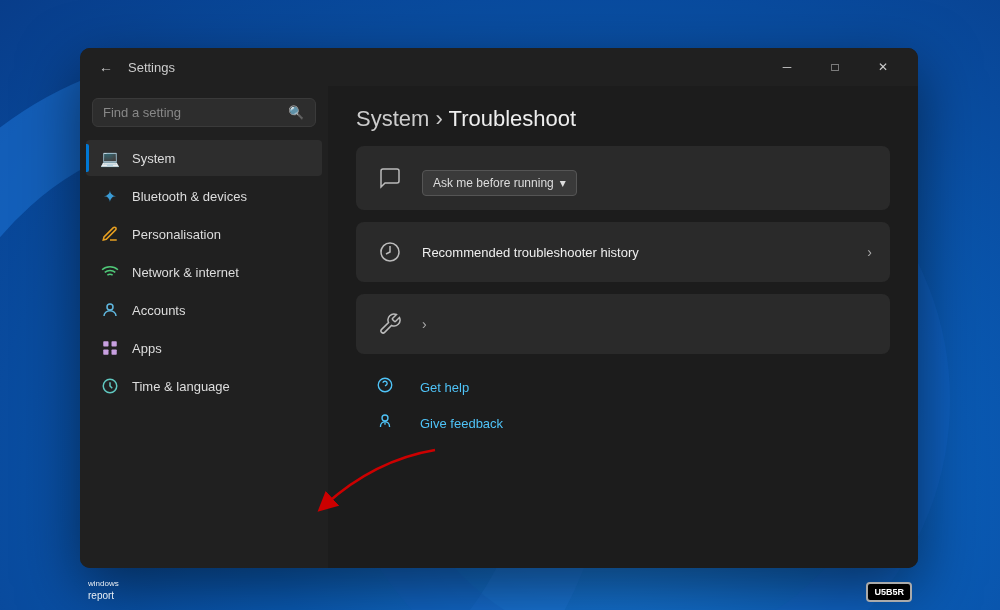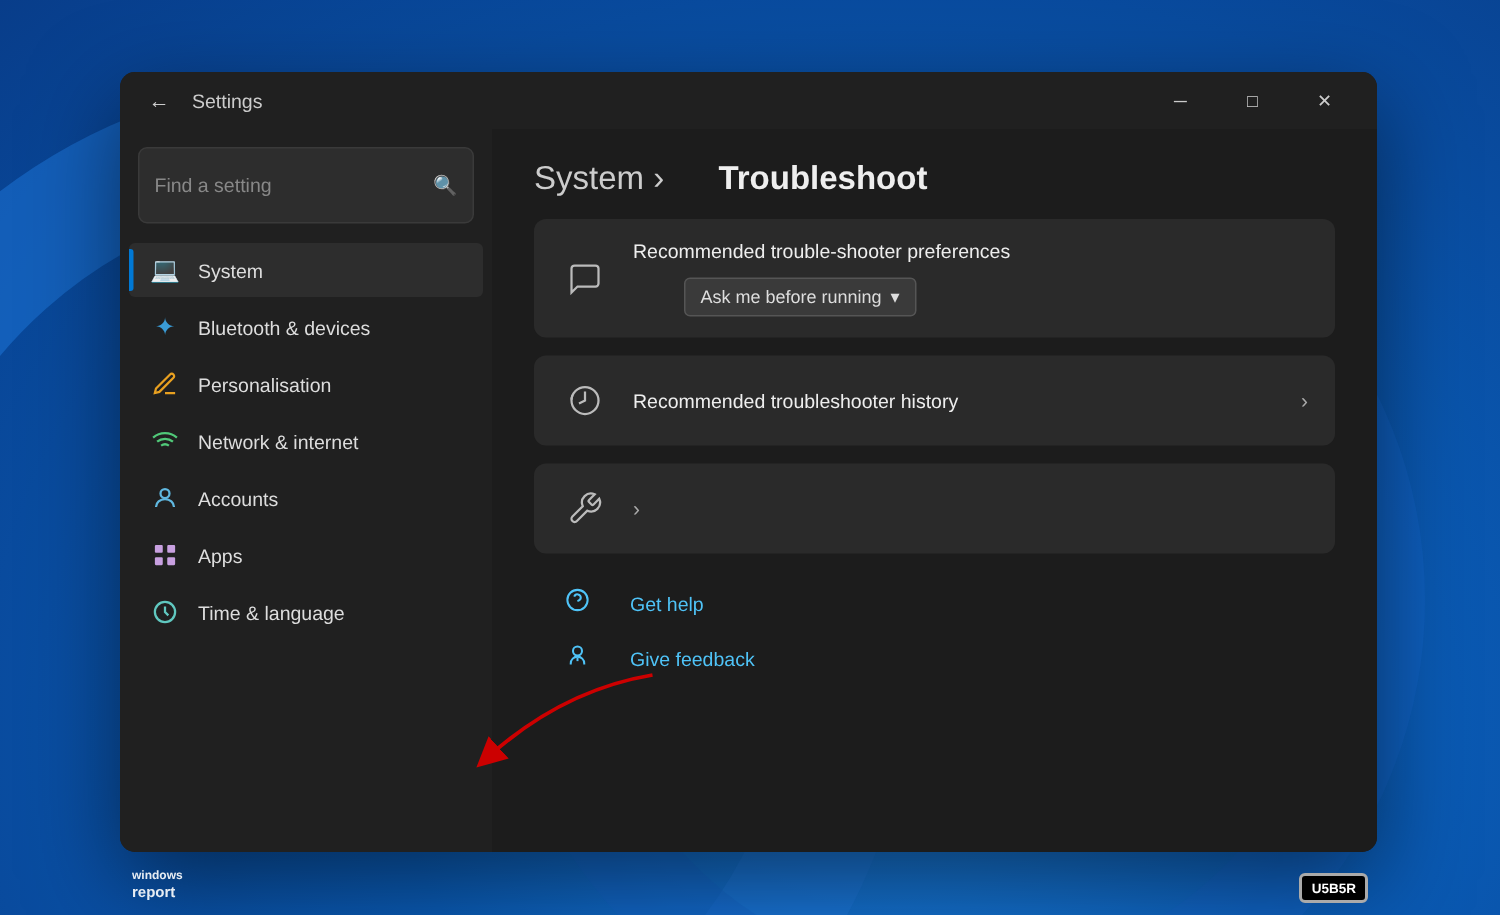--- a/index.html
+++ b/index.html
@@ -119,21 +119,21 @@
     .sidebar::-webkit-scrollbar { width: 4px; }
     .sidebar::-webkit-scrollbar-thumb { background: #444; border-radius: 2px; }
 
     .search-box {
       margin: 8px 12px 12px;
       background: #2d2d2d;
       border: 1px solid #3a3a3a;
       border-radius: 6px;
       display: flex;
       align-items: center;
-      padding: 17px 10px;
+      padding: 6px 10px;
       gap: 8px;
     }
     .search-box input {
       background: transparent;
       border: none;
       outline: none;
       color: #ccc;
       font-size: 13px;
       flex: 1;
     }
@@ -188,21 +188,21 @@
     .content::-webkit-scrollbar-thumb { background: #444; border-radius: 3px; }
 
     .breadcrumb {
       padding: 20px 28px 14px;
     }
     .breadcrumb-text {
       font-size: 22px;
       color: #eee;
     }
     .breadcrumb-text span.light { font-weight: 400; color: #ccc; }
-    .breadcrumb-text span.bold { font-weight: 700; margin-left: 30px; }
+    .breadcrumb-text span.bold { font-weight: 400; }
 
     .content-inner {
       padding: 0 28px 20px;
     }
 
     
     .card {
       background: #2a2a2a;
       border-radius: 8px;
       margin-bottom: 4px;
@@ -250,21 +250,20 @@
     .dropdown-btn {
       background: #3a3a3a;
       border: 1px solid #555;
       border-radius: 4px;
       color: #ddd;
       font-size: 12px;
       padding: 5px 10px;
       cursor: pointer;
       display: flex;
       gap: 6px;
-      margin-left: 34px;
     }
 
     .chevron-right {
       color: #aaa;
       font-size: 14px;
     }
 
     .clickable-row {
       cursor: pointer;
     }
@@ -307,21 +306,21 @@
     }
 
     
     .watermark-wr {
       position: absolute;
       bottom: 8px;
       left: 88px;
       z-index: 20;
       color: white;
       font-size: 9px;
-      font-weight: bold;
+      font-weight: normal;
       line-height: 1.3;
     }
     .watermark-wr .wr-windows { font-size: 8px; opacity: 0.9; }
     .watermark-wr .wr-report { font-size: 10px; opacity: 0.9; }
 
     .watermark-u { 
       position: absolute;
       bottom: 8px;
       right: 88px;
       z-index: 20;
@@ -448,21 +447,20 @@
       <div class="content-inner">
 
         <div class="card">
           <div class="card-row">
             <div class="row-icon">
               <svg width="24" height="24" viewBox="0 0 24 24" fill="none" stroke="#bbb" stroke-width="1.5">
                   <path d="M21 15a2 2 0 0 1-2 2H7l-4 4V5a2 2 0 0 1 2-2h14a2 2 0 0 1 2 2z"></path>
                 </svg>
             </div>
             <div class="row-text">
-              <div class="row-title">Recommended trouble-shooter preferences</div>
               <div style="margin-top:10px;">
                 <button class="dropdown-btn">
                   <span>Ask me before running</span>
                   <span>▾</span>
                 </button>
               </div>
             </div>
           </div>
         </div>
 

